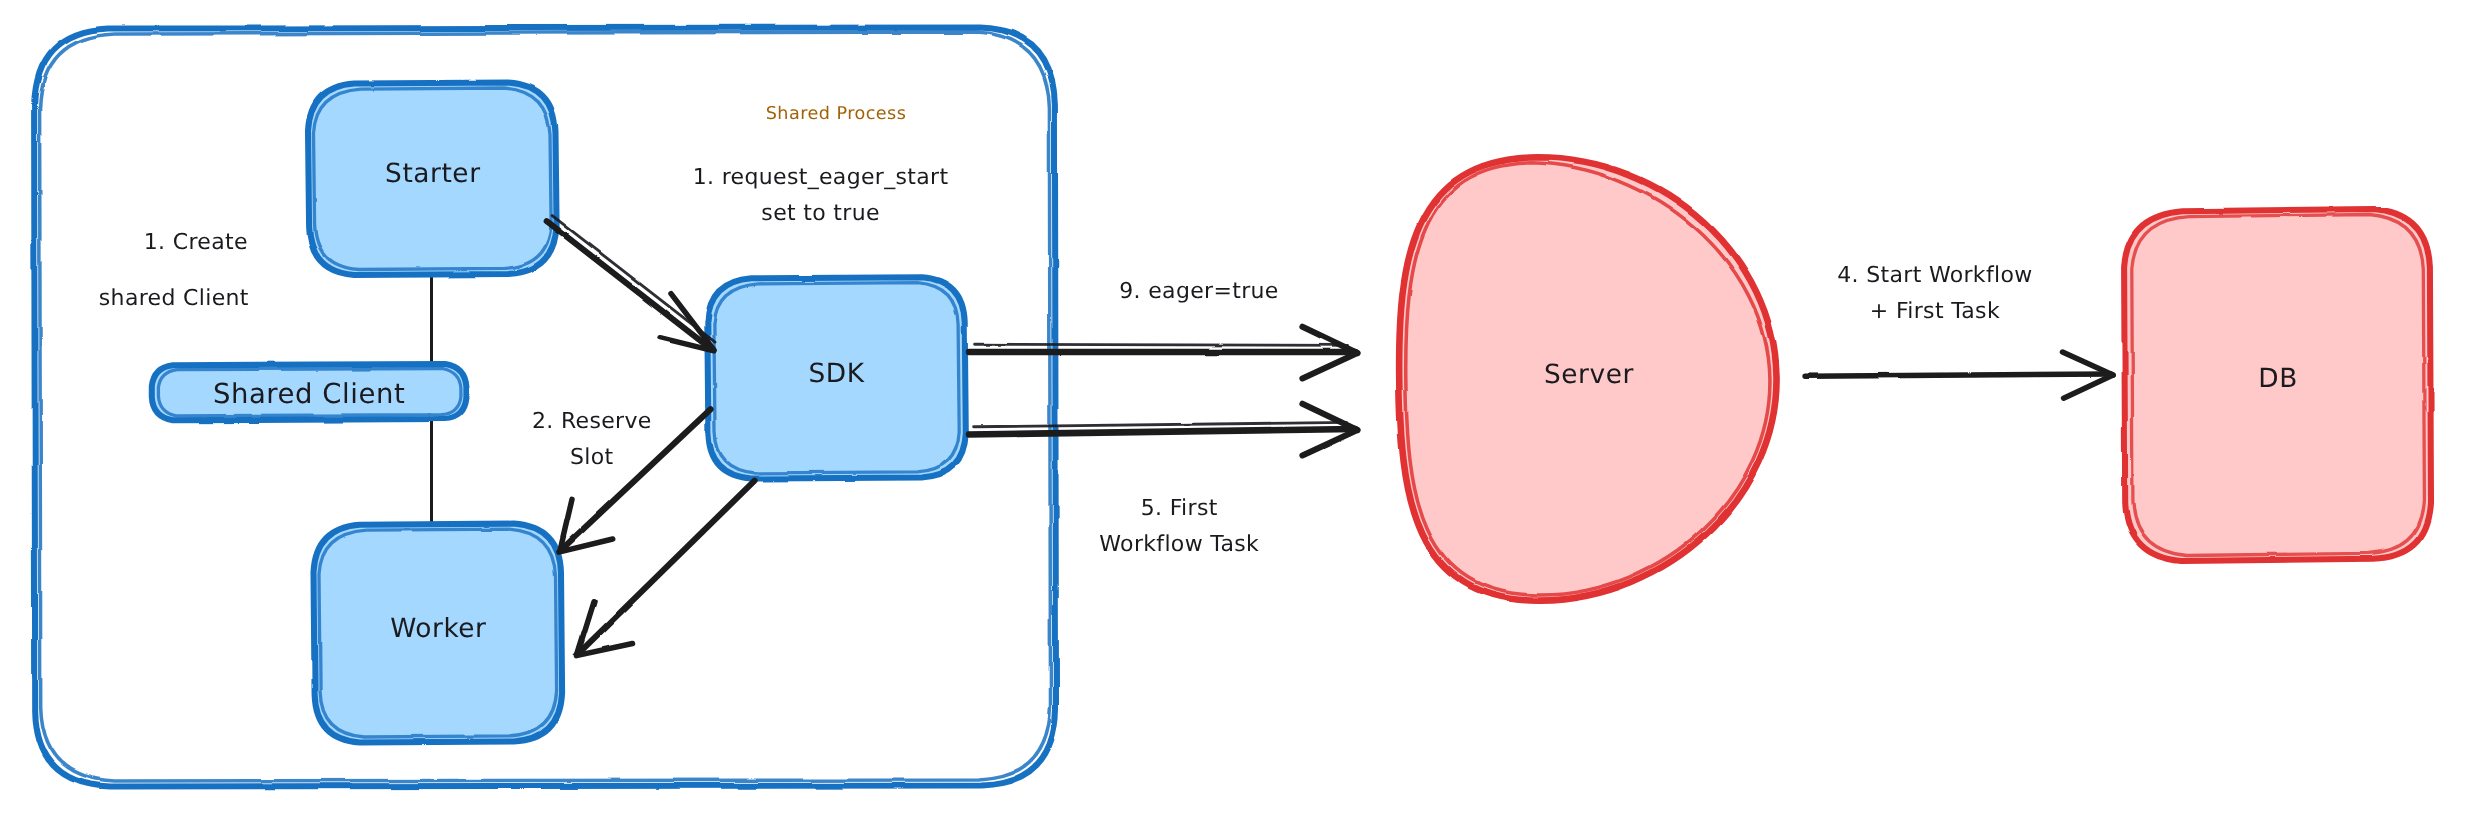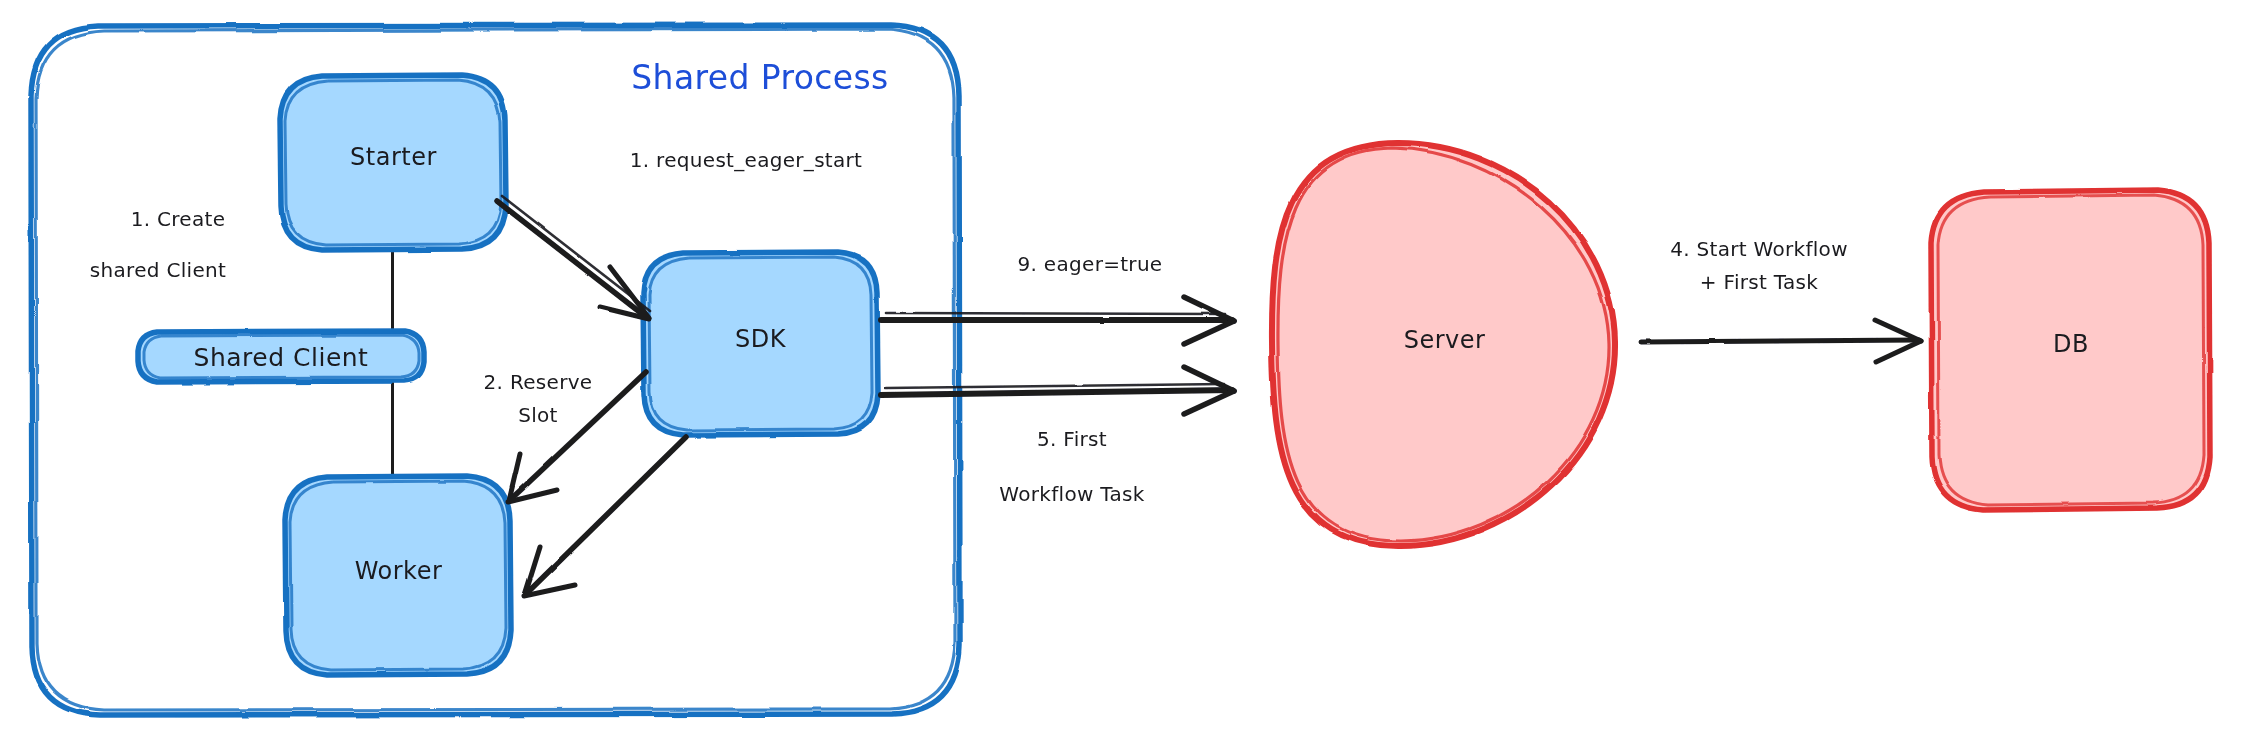--- a/index.html
+++ b/index.html
@@ -38,23 +38,24 @@
   }
   .node-label.small {
     font-size: 25px;
   }
   .edge-label {
     color: #1b1b1f;
     font-size: 20px;
     letter-spacing: 0.3px;
   }
   .group-label {
-    color: #1d4ed8;
-    font-size: 33px;
+    color: #a16207;
+    font-size: 16px;
     letter-spacing: 0.4px;
+    margin-top: 35px;
   }
   .hand {
     font-family: "DejaVu Sans", sans-serif;
     font-weight: 400;
   }
 </style>
 </head>
 <body>
 
 <div id="canvas">
@@ -176,26 +177,27 @@
   <div class="node-label hand" style="left:286px; top:557px; width:225px;">Worker</div>
 
   <div class="node-label hand" style="left:1272px; top:326px; width:345px;">Server</div>
 
   <div class="node-label hand" style="left:1931px; top:330px; width:280px;">DB</div>
 
   <div class="edge-label hand" style="left:38px; top:207px; width:240px;margin-left:20px;">1. Create</div>
   <div class="edge-label hand" style="left:30px; top:258px; width:256px;">shared Client</div>
 
   <div class="edge-label hand" style="left:540px; top:148px; width:412px;">1. request_eager_start</div>
+  <div class="edge-label hand" style="left:540px; top:181px; width:412px;">set to true</div>
 
   <div class="edge-label hand" style="left:438px; top:370px; width:200px;">2. Reserve</div>
   <div class="edge-label hand" style="left:455px; top:403px; width:166px;">Slot</div>
 
   <div class="edge-label hand" style="left:960px; top:252px; width:260px;">9. eager=true</div>
 
   <div class="edge-label hand" style="left:1599px; top:237px; width:320px;">4. Start Workflow</div>
   <div class="edge-label hand" style="left:1599px; top:270px; width:320px;">+ First Task</div>
 
-  <div class="edge-label hand" style="left:950px; top:427px; width:244px;">5. First</div>
+  <div class="edge-label hand" style="left:950px; top:449px; width:244px;">5. First</div>
   <div class="edge-label hand" style="left:937px; top:482px; width:270px;">Workflow Task</div>
 
 
 </div>
 
 </body></html>

